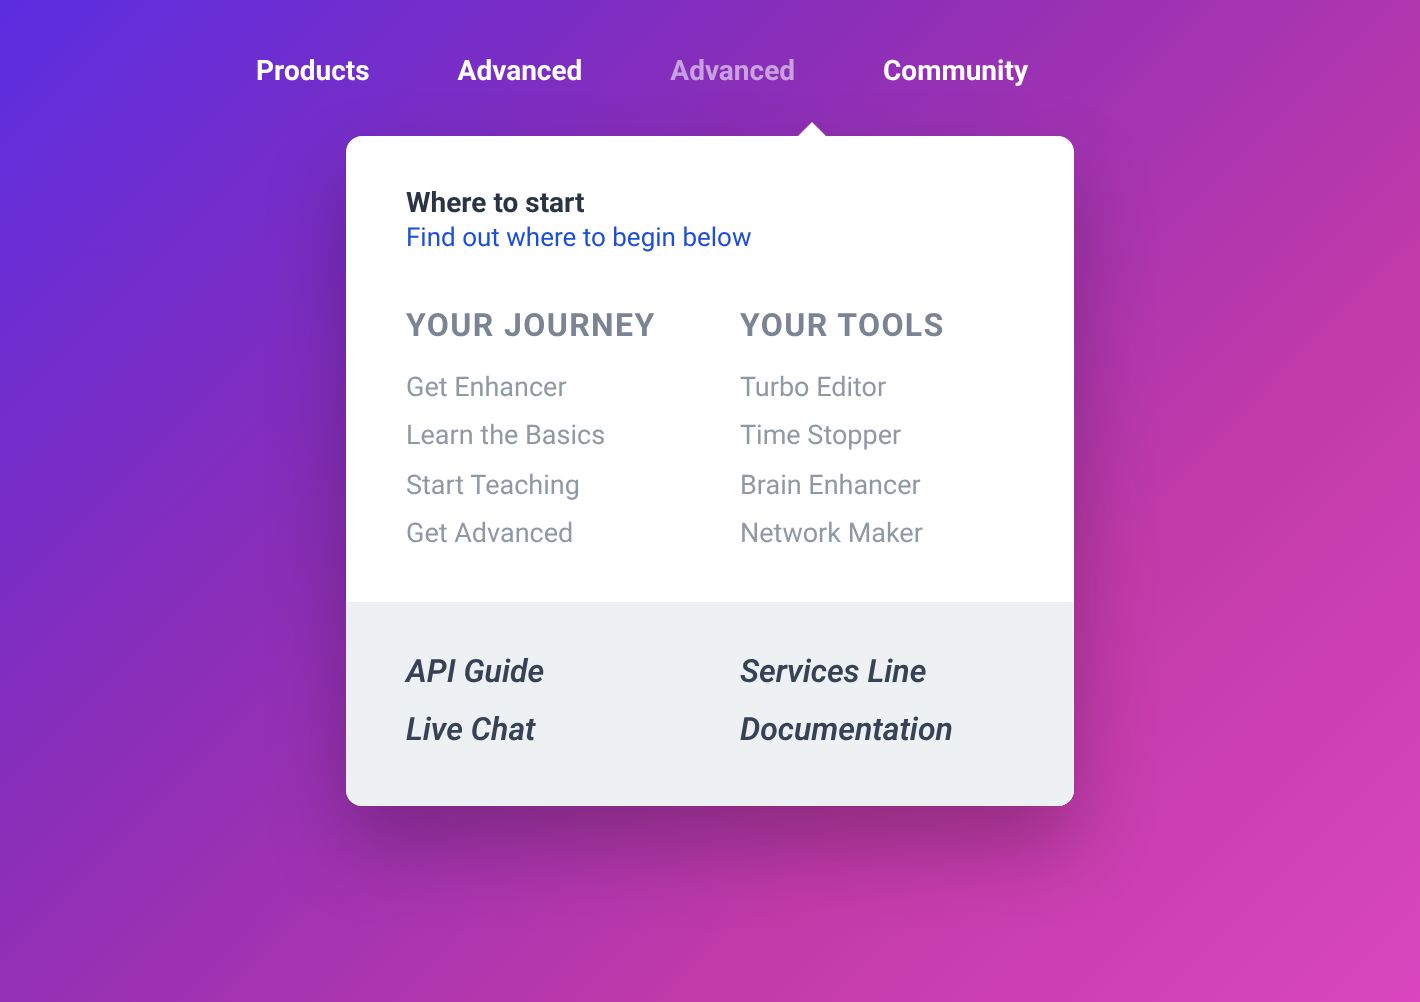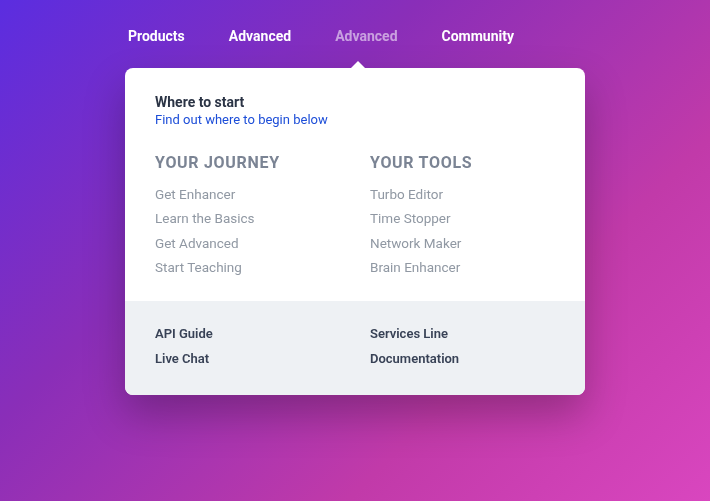--- a/index.html
+++ b/index.html
@@ -21,21 +21,21 @@
   font-size: 14px;
   font-weight: 700;
   cursor: pointer;
 }
 .nav-item.active {
   color: rgba(255,255,255,0.55);
 }
 .dropdown-wrapper {
   position: relative;
   margin: 24px auto 0;
-  width: 460px;
+  width: 364px;
 }
 .caret {
   position: absolute;
   top: -7px;
   left: 225px;
   width: 0;
   height: 0;
   border-left: 8px solid transparent;
   border-right: 8px solid transparent;
   border-bottom: 8px solid #ffffff;
@@ -84,24 +84,25 @@
   background: #eef1f4;
   padding: 20px 30px 24px 30px;
   display: flex;
   gap: 30px;
 }
 .bcol {
   flex: 1;
 }
 .bitem {
   color: #384256;
-  font-size: 13px;
+  font-size: 16px;
   font-weight: 600;
   padding: 5px 0;
   cursor: pointer;
+  font-style: italic;
 }
 </style>
 </head>
 <body>
 
 <div class="nav">
   <div class="nav-item">Products</div>
   <div class="nav-item">Advanced</div>
   <div class="nav-item active">Advanced</div>
   <div class="nav-item">Community</div>
@@ -111,29 +112,29 @@
   <div class="caret"></div>
   <div class="dropdown">
     <div class="panel-top">
       <div class="panel-title">Where to start</div>
       <div class="panel-sub">Find out where to begin below</div>
       <div class="columns">
         <div class="col">
           <div class="col-head">YOUR JOURNEY</div>
           <div class="col-item">Get Enhancer</div>
           <div class="col-item">Learn the Basics</div>
+          <div class="col-item">Start Teaching</div>
           <div class="col-item">Get Advanced</div>
-          <div class="col-item">Start Teaching</div>
         </div>
         <div class="col">
           <div class="col-head">YOUR TOOLS</div>
           <div class="col-item">Turbo Editor</div>
           <div class="col-item">Time Stopper</div>
+          <div class="col-item">Brain Enhancer</div>
           <div class="col-item">Network Maker</div>
-          <div class="col-item">Brain Enhancer</div>
         </div>
       </div>
     </div>
     <div class="panel-bottom">
       <div class="bcol">
         <div class="bitem">API Guide</div>
         <div class="bitem">Live Chat</div>
       </div>
       <div class="bcol">
         <div class="bitem">Services Line</div>

